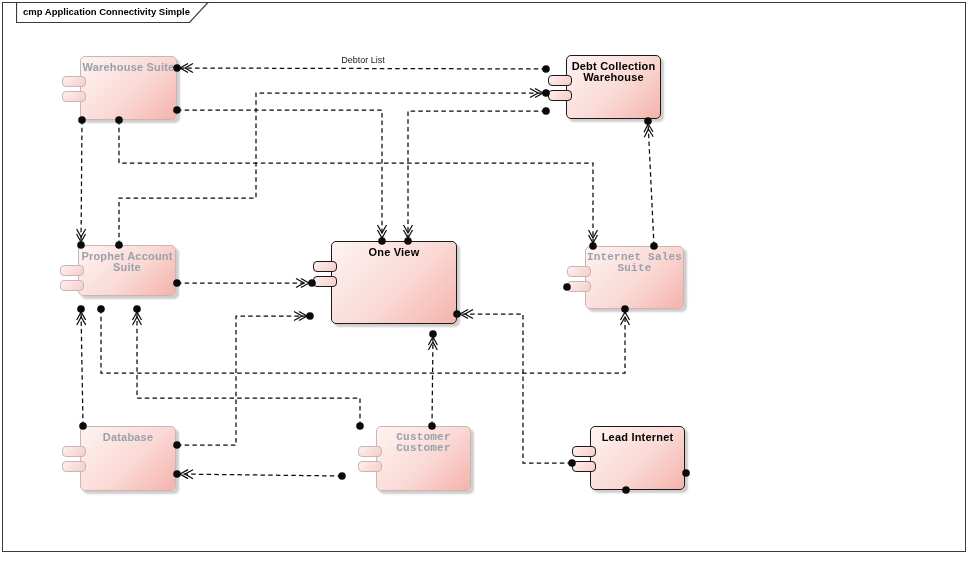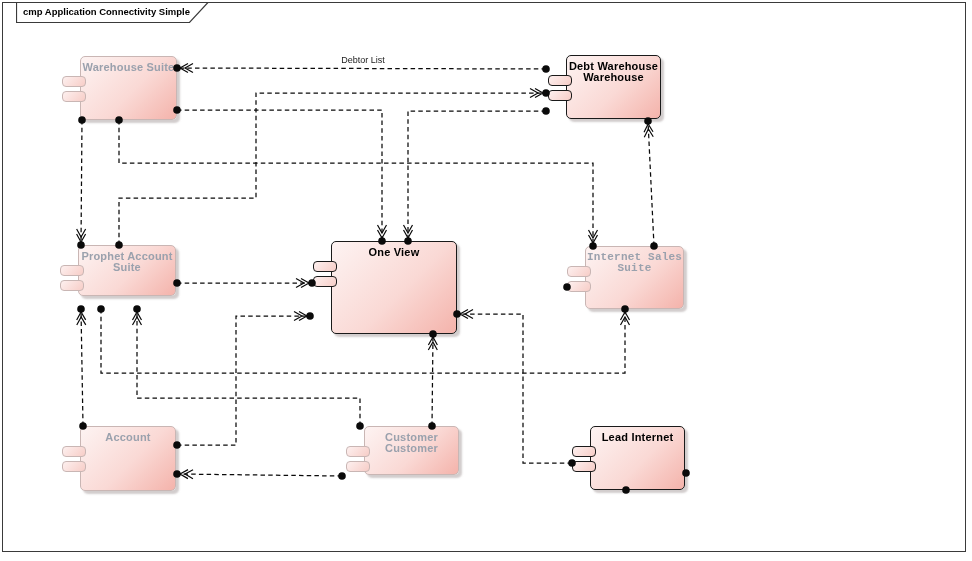--- a/index.html
+++ b/index.html
@@ -56,55 +56,55 @@
         <div class="icon-rect r1"></div>
         <div class="icon-rect r2"></div>
         <div class="title">
           <span>Warehouse Suite</span>
         </div>
       </div>
       <div class="comp emph" style="left: 566px; top: 55px; width: 95px; height: 64px;">
         <div class="icon-rect r1"></div>
         <div class="icon-rect r2"></div>
         <div class="title">
-          <span>Debt Warehouse</span>
+          <span>Debt Collection</span>
           <span>Warehouse</span>
         </div>
       </div>
       <div class="comp" style="left: 78px; top: 245px; width: 98px; height: 51px;">
         <div class="icon-rect r1"></div>
         <div class="icon-rect r2"></div>
         <div class="title">
           <span>Prophet Account</span>
           <span>Suite</span>
         </div>
       </div>
-      <div class="comp emph" style="left: 331px; top: 241px; width: 126px; height: 93px;">
+      <div class="comp emph" style="left: 331px; top: 241px; width: 126px; height: 83px;">
         <div class="icon-rect r1"></div>
         <div class="icon-rect r2"></div>
         <div class="title">
           <span>One View</span>
         </div>
       </div>
       <div class="comp" style="left: 585px; top: 246px; width: 99px; height: 63px; font-family: Liberation Mono, monospace;">
         <div class="icon-rect r1"></div>
         <div class="icon-rect r2"></div>
         <div class="title">
           <span>Internet Sales</span>
           <span>Suite</span>
         </div>
       </div>
       <div class="comp" style="left: 80px; top: 426px; width: 96px; height: 65px;">
         <div class="icon-rect r1"></div>
         <div class="icon-rect r2"></div>
         <div class="title">
-          <span>Account</span>
-        </div>
-      </div>
-      <div class="comp" style="left: 364px; top: 426px; width: 95px; height: 49px;">
+          <span>Database</span>
+        </div>
+      </div>
+      <div class="comp" style="left: 376px; top: 426px; width: 95px; height: 65px; font-family: Liberation Mono, monospace;">
         <div class="icon-rect r1"></div>
         <div class="icon-rect r2"></div>
         <div class="title">
           <span>Customer</span>
           <span>Customer</span>
         </div>
       </div>
       <div class="comp emph" style="left: 590px; top: 426px; width: 95px; height: 64px;">
         <div class="icon-rect r1"></div>
         <div class="icon-rect r2"></div>

